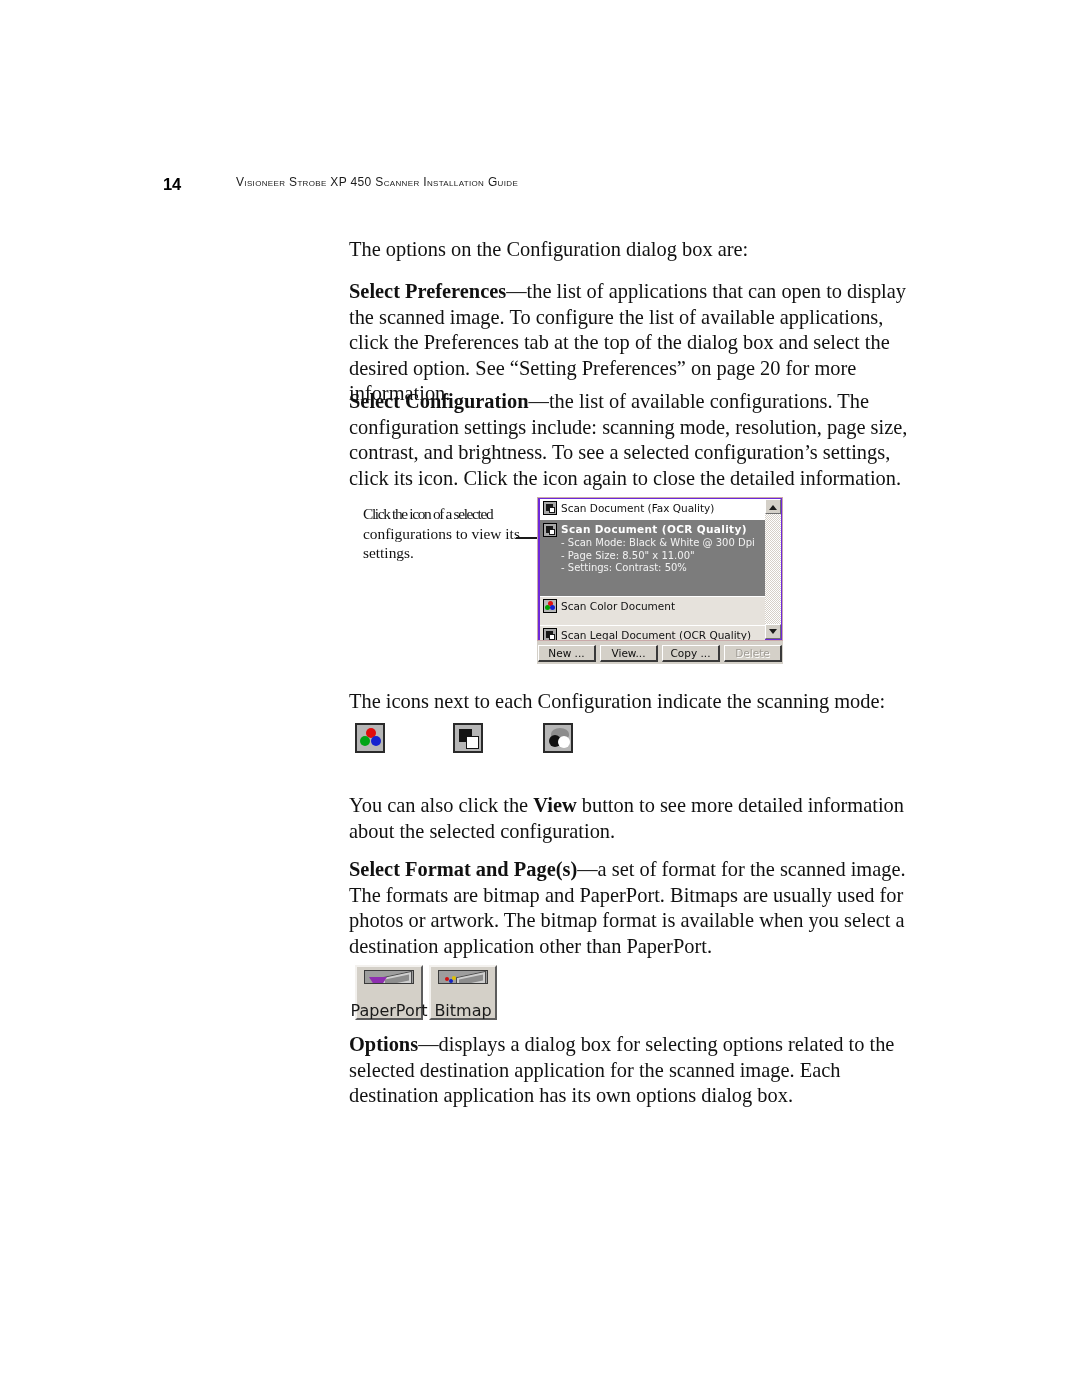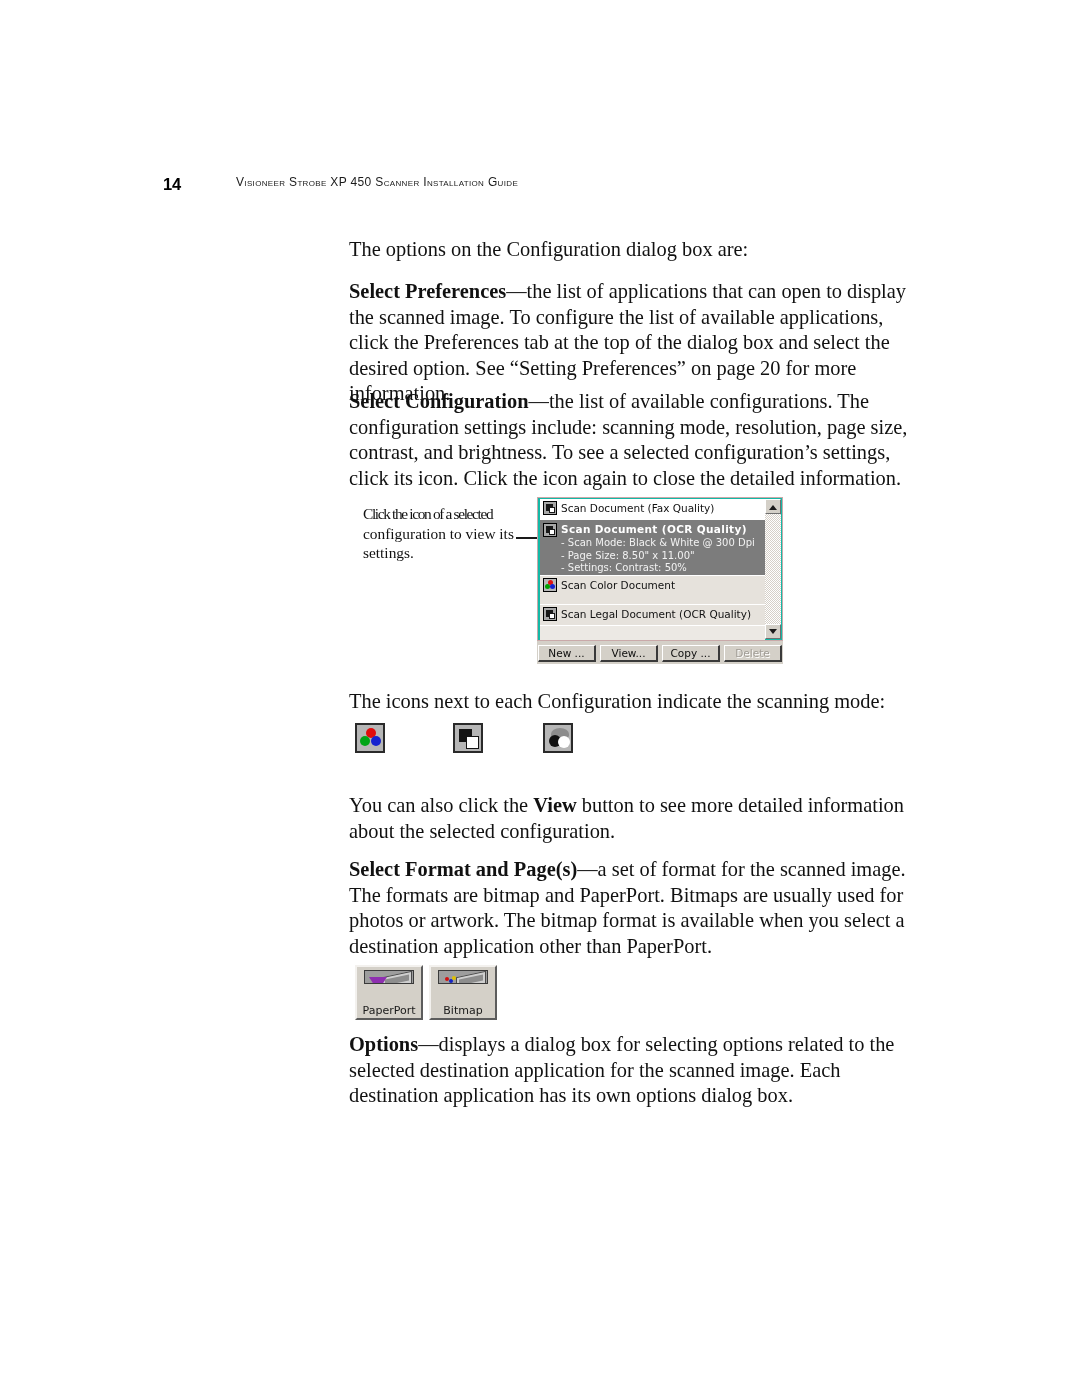--- a/index.html
+++ b/index.html
@@ -95,21 +95,21 @@
     position: absolute;
     left: 188px;
     top: 0px;
     width: 246px;
     background: #d4d0c8;
     font-family: "DejaVu Sans", "Liberation Sans", sans-serif;
   }
   .listbox {
     position: relative;
     border: 1px solid #c9a9a9;
-    background: #14b8a6;
+    background: #6d28d9;
     height: 144px;
     box-sizing: border-box;
     overflow: hidden;
   }
   .list-items {
     position: absolute;
     left: 2px;
     top: 1px;
     right: 17px;
     bottom: 1px;
@@ -119,21 +119,21 @@
     box-sizing: border-box;
     padding: 2px 2px 2px 3px;
     border-bottom: 1px solid #ffffff;
     display: flex;
     align-items: flex-start;
   }
   .lrow.r1 { background: #ffffff; height: 21px; }
   .lrow.r2 {
     background: #7c7c7c;
     color: #ffffff;
-    height: 56px;
+    height: 77px;
     flex-direction: column;
     border-bottom: 1px solid #ffffff;
   }
   .lrow.r3 { background: #e6e2dc; height: 29px; }
   .lrow.r4 { background: #e6e2dc; height: 21px; }
   .lrow.r5 { background: #ece9e4; height: 19px; border-bottom: none; }
 
   .lrow-head { display: flex; align-items: center; }
   .lrow-label {
     font-size: 10.5px;
@@ -338,21 +338,21 @@
     left: 4px; top: 5px;
     width: 16px; height: 18px;
   }
   .bm-logo .b1 { position: absolute; left: 0; top: 8px; width: 10px; height: 9px; background: #ffffff; border: 1px solid #3a3a3a; box-sizing: border-box; }
   .bm-logo .b2 { position: absolute; left: 2px; top: 1px; width: 4px; height: 4px; border-radius: 50%; background: #d01010; }
   .bm-logo .b3 { position: absolute; left: 6px; top: 3px; width: 4px; height: 4px; border-radius: 50%; background: #1524c4; }
   .bm-logo .b4 { position: absolute; left: 9px; top: 0px; width: 4px; height: 4px; border-radius: 50%; background: #e0c000; }
   .fmt-label {
     margin-top: 20px;
     font-family: "DejaVu Sans", "Liberation Sans", sans-serif;
-    font-size: 11px;
+    font-size: 16px;
     color: #1a1a1a;
     line-height: 14px;
   }
 </style>
 </head>
 <body>
 
 <div class="page-header">
   <span class="folio">14</span>
   <span class="header-title">Visioneer Strobe XP 450 Scanner Installation Guide</span>
@@ -367,21 +367,21 @@
 </div>
 
 <div class="col p3">
   <p class="body"><b>Select Configuration</b><span>—</span><span>the list of available configurations. The configuration settings include: scanning mode, resolution, page size, contrast, and brightness. To see a selected configuration’s settings, click its icon. Click the icon again to close the detailed information.</span></p>
 </div>
 
 <div class="fig-config">
 
   <div class="fig-caption">
     <span class="tight">Click the icon of a selected</span>
-    <span>configuration to view its</span>
+    <span>configurations to view its</span>
     <span>settings.</span>
   </div>
   <div class="leader"></div>
 
   <div class="winshot">
 
     <div class="listbox">
       <div class="list-items">
 
         <div class="lrow r1">

